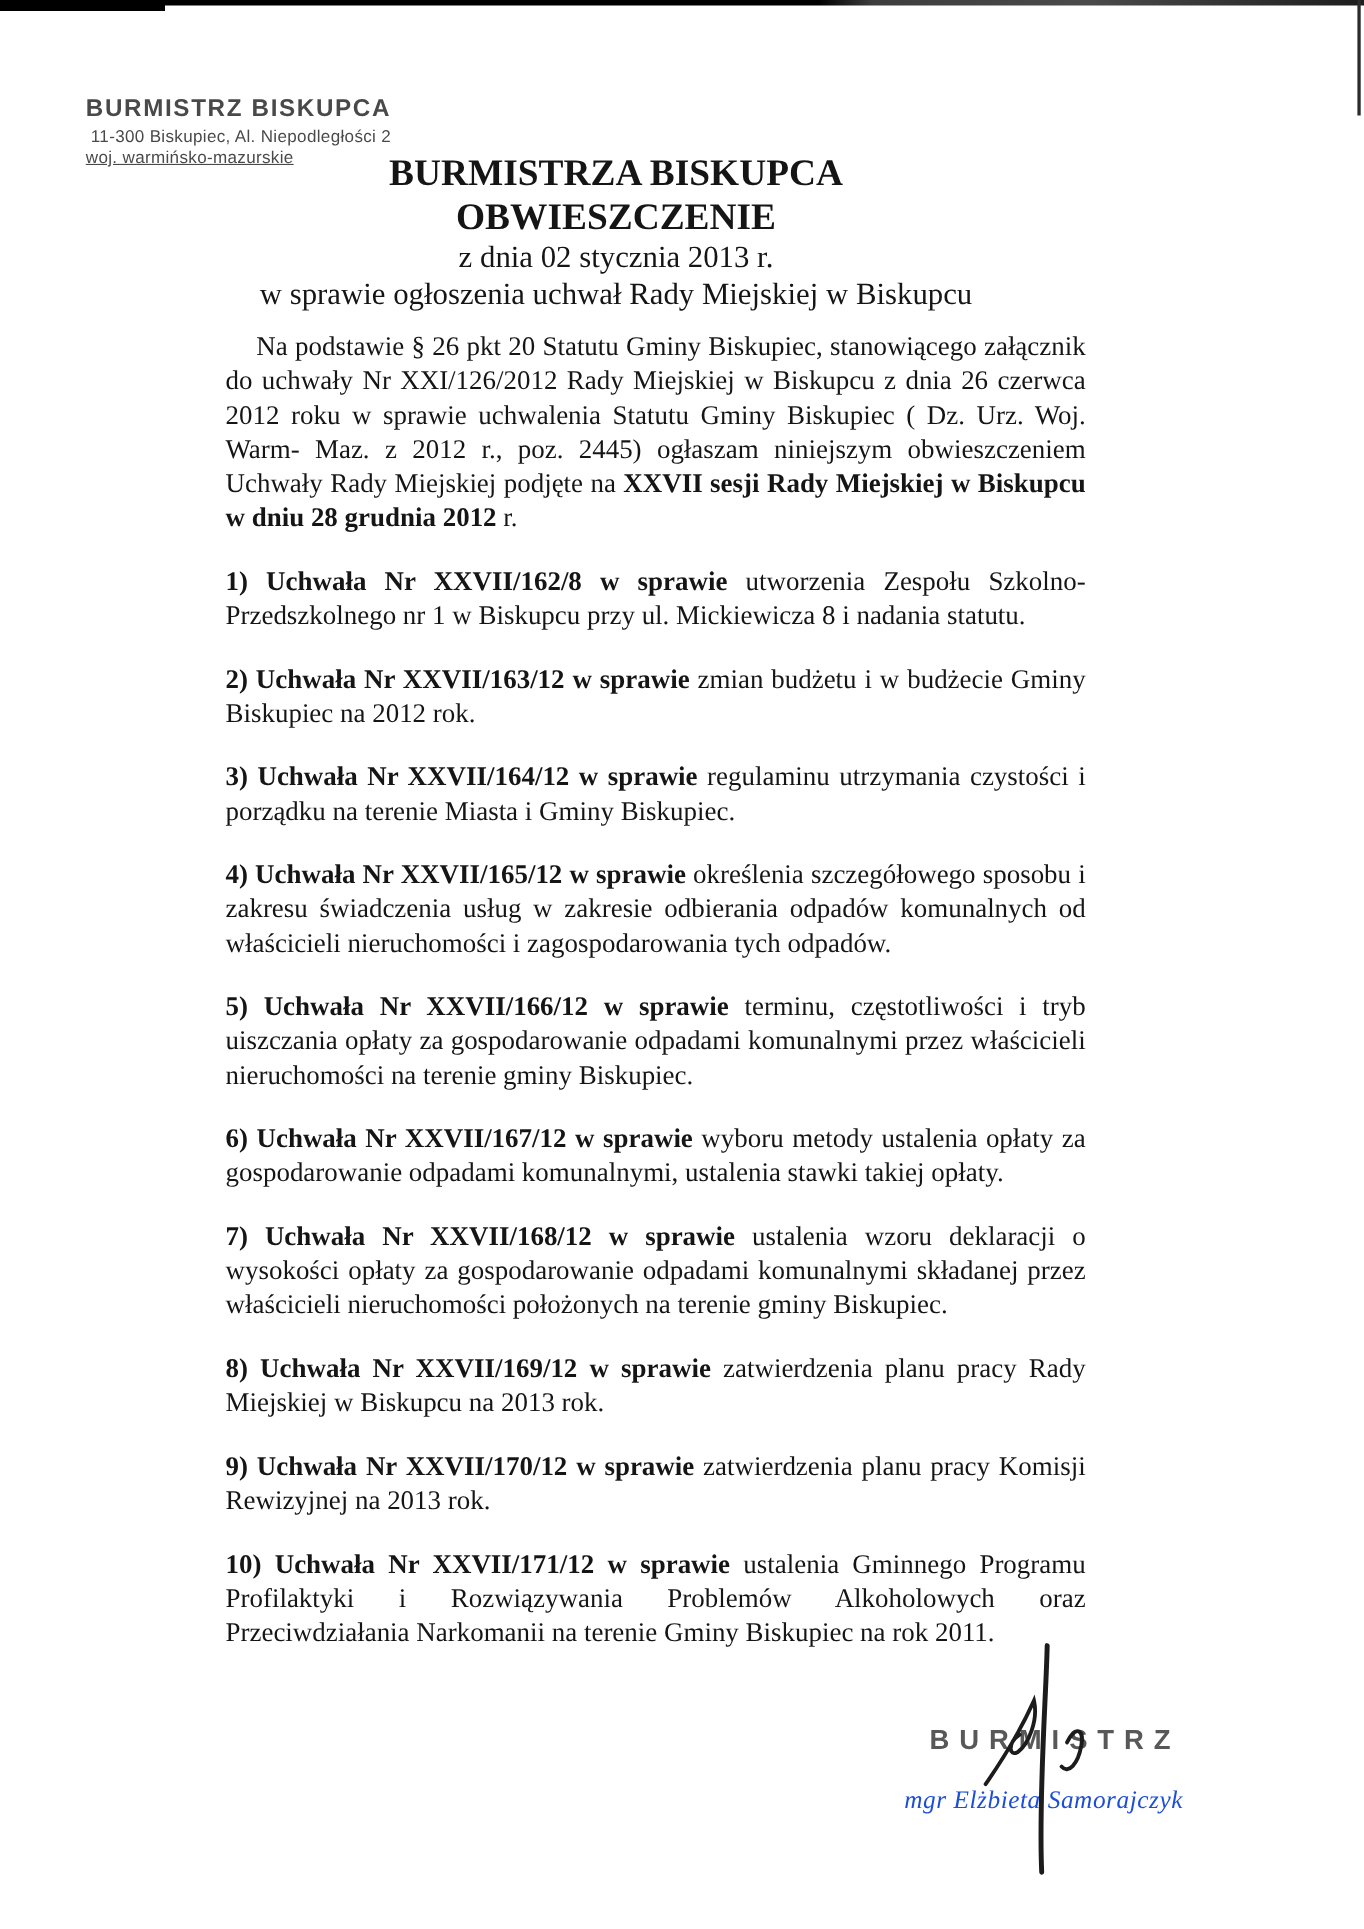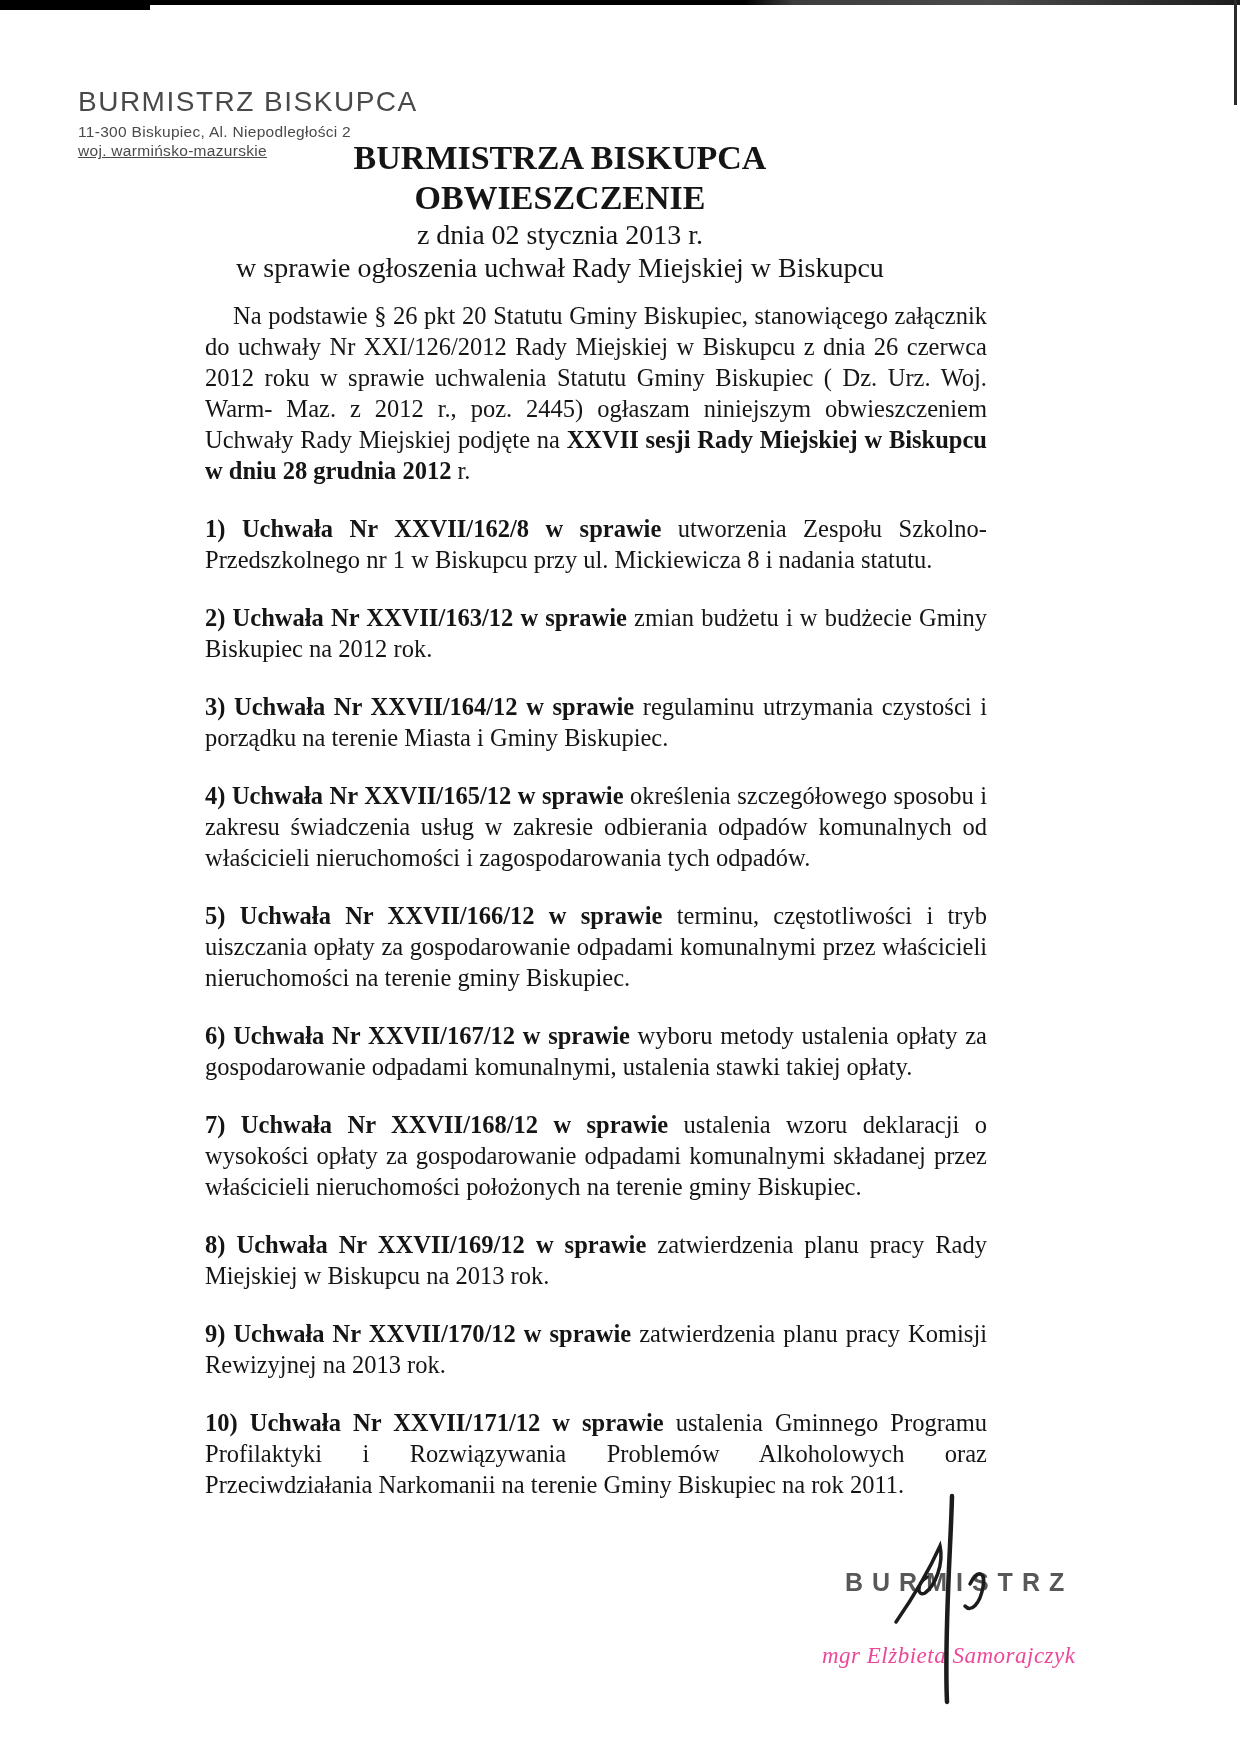--- a/index.html
+++ b/index.html
@@ -9,39 +9,39 @@
     -webkit-font-smoothing:antialiased;overflow:hidden;
   }
   
   .top-edge{position:absolute;top:0;left:0;width:1240px;height:5px;
     background:linear-gradient(90deg,#000 0%,#000 60%,#3d3d3d 64%,#4a4a4a 80%,#1d1d1d 100%);}
   .top-left-block{position:absolute;top:0;left:0;width:150px;height:10px;background:#000;}
   .right-tick{position:absolute;top:0;right:3px;width:3px;height:105px;background:#2c2c2c;}
   
   .stamp{position:absolute;left:78px;top:84px;font-family:"Liberation Sans",sans-serif;
     color:#3a3a3a;opacity:.92;line-height:1.25;}
-  .stamp .l1{font-size:28px;letter-spacing:1.5px;}
-  .stamp .l2{font-size:15.5px;margin-top:3px;letter-spacing:.3px;}
+  .stamp .l1{font-size:22px;letter-spacing:1.5px;font-weight:bold;}
+  .stamp .l2{font-size:15.5px;margin-top:3px;letter-spacing:.3px;text-align:right;}
   .stamp .l3{font-size:15.5px;letter-spacing:.3px;text-decoration:underline;}
   
   .title-block{position:absolute;left:100px;top:138px;width:920px;text-align:center;}
   .title-main{font-size:34px;font-weight:bold;line-height:40px;}
   .title-sub{font-size:28px;line-height:33px;}
   
   .content{position:absolute;left:205px;top:300px;width:782px;
     font-size:24.5px;line-height:31px;text-align:justify;}
   .content p{margin:0;}
   p.intro{text-indent:28px;}
   p.item{margin-top:27px;}
   .b{font-weight:bold;}
   
   .sig-role{position:absolute;left:845px;top:1568px;font-family:"Liberation Sans",sans-serif;
     font-weight:bold;font-size:25px;letter-spacing:9px;color:#474747;opacity:.9;}
   .sig-name{position:absolute;left:822px;top:1624px;font-style:italic;font-size:23px;
-    color:#ec4899;letter-spacing:.5px;margin-top:19px;}
+    color:#1d4ed8;letter-spacing:.5px;}
   .sig-svg{position:absolute;left:830px;top:1488px;width:230px;height:230px;}
 </style>
 </head>
 <body>
 
 <div class="top-edge"></div>
 <div class="top-left-block"></div>
 <div class="right-tick"></div>
 
 <div class="stamp">

